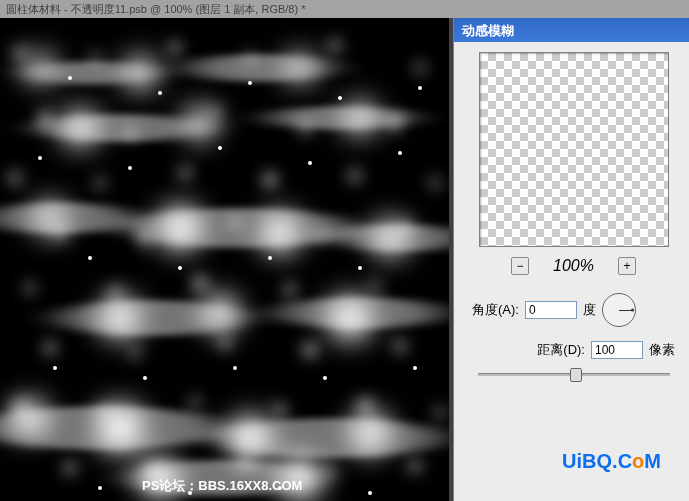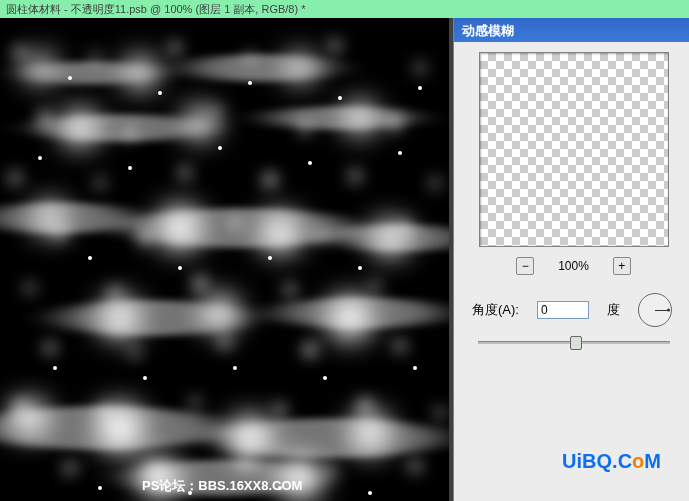--- a/index.html
+++ b/index.html
@@ -1,41 +1,41 @@
 <!DOCTYPE html>
 <html><head>
 <meta charset="utf-8">
 <style>
 * { margin: 0; padding: 0; box-sizing: border-box; }
 body { width: 689px; height: 501px; font-family: "Microsoft YaHei", SimSun, sans-serif; font-size: 12px; background: #404040; overflow: hidden; position: relative; }
 
-.title-bar { height: 18px; background: #86efac; color: #404040; padding: 2px 6px; font-size: 11px; white-space: nowrap; overflow: hidden; }
+.title-bar { height: 18px; background: #a3a3a3; color: #404040; padding: 2px 6px; font-size: 11px; white-space: nowrap; overflow: hidden; }
 
 .canvas-area { position: absolute; top: 18px; left: 0; width: 449px; height: 483px; background: #000; overflow: hidden; }
 .canvas-area svg { width: 100%; height: 100%; }
 
 .dialog { position: absolute; top: 18px; left: 453px; width: 240px; height: 483px; background: #ececec; border-left: 1px solid #808080; }
 .dialog-title { background: linear-gradient(#2f68c8, #3d78d8); color: #fff; padding: 4px 8px; font-size: 13px; font-weight: bold; height: 24px; }
 .dialog-body { padding: 10px; }
 
 .preview-box { width: 190px; height: 195px; margin: 0 auto; border: 1px solid #808080; box-shadow: inset 1px 1px 2px rgba(0,0,0,0.3); background-image:
   linear-gradient(45deg, #ccc 25%, transparent 25%),
   linear-gradient(-45deg, #ccc 25%, transparent 25%),
   linear-gradient(45deg, transparent 75%, #ccc 75%),
   linear-gradient(-45deg, transparent 75%, #ccc 75%);
   background-size: 16px 16px;
   background-position: 0 0, 0 8px, 8px -8px, -8px 0;
   background-color: #fff;
 }
 
 .zoom-row { display: flex; justify-content: center; align-items: center; gap: 24px; margin: 10px 0 18px; }
 .zoom-btn { width: 18px; height: 18px; border: 1px solid #888; background: #e8e8e8; display: flex; align-items: center; justify-content: center; cursor: pointer; font-size: 12px; border-radius: 2px; }
-.zoom-label { font-size: 12px; }
-
-.field-row { display: flex; align-items: center; gap: 18px; margin: 14px 0; justify-content: flex-start; padding-left: 8px; }
+.zoom-label { font-size: 16px; font-style: italic; }
+
+.field-row { display: flex; align-items: center; gap: 6px; margin: 14px 0; justify-content: flex-start; padding-left: 8px; }
 .field-row.right { justify-content: flex-end; padding-right: 8px; padding-left: 0; }
 .field-label { font-size: 13px; }
 .field-input { width: 52px; height: 18px; border: 1px solid #7a9ac0; padding: 1px 3px; font-size: 12px; background: #fff; }
 .unit { font-size: 13px; }
 
 .angle-dial { width: 34px; height: 34px; border: 1px solid #666; border-radius: 50%; position: relative; background: #f0f0f0; }
 .angle-dial::after { content: ''; position: absolute; top: 50%; left: 50%; width: 15px; height: 1px; background: #333; transform-origin: left center; }
 .angle-dial::before { content: ''; position: absolute; top: 50%; right: 1px; width: 3px; height: 3px; background: #333; border-radius: 50%; transform: translateY(-50%); }
 
 .slider-track { width: 192px; height: 3px; background: #bcbcbc; border-top: 1px solid #888; margin: 4px auto 0; position: relative; }
@@ -188,20 +188,25 @@
       <div class="zoom-btn">
           <span>+</span>
         </div>
     </div>
     <div class="field-row">
       <span class="field-label">角度(A):</span>
       <input class="field-input" value="0" style="">
       <span class="unit">度</span>
       <div class="angle-dial"></div>
     </div>
+    <div class="field-row right">
+      <span class="field-label">距离(D):</span>
+      <input class="field-input" value="100" style="">
+      <span class="unit">像素</span>
+    </div>
     <div class="slider-track">
       <div class="slider-thumb"></div>
     </div>
   </div>
 </div>
 
 <div class="watermark1">PS论坛：BBS.16XX8.COM</div>
 <div class="watermark2">
   <span>UiBQ.C</span><span class="o">o</span><span>M</span>
 </div>

